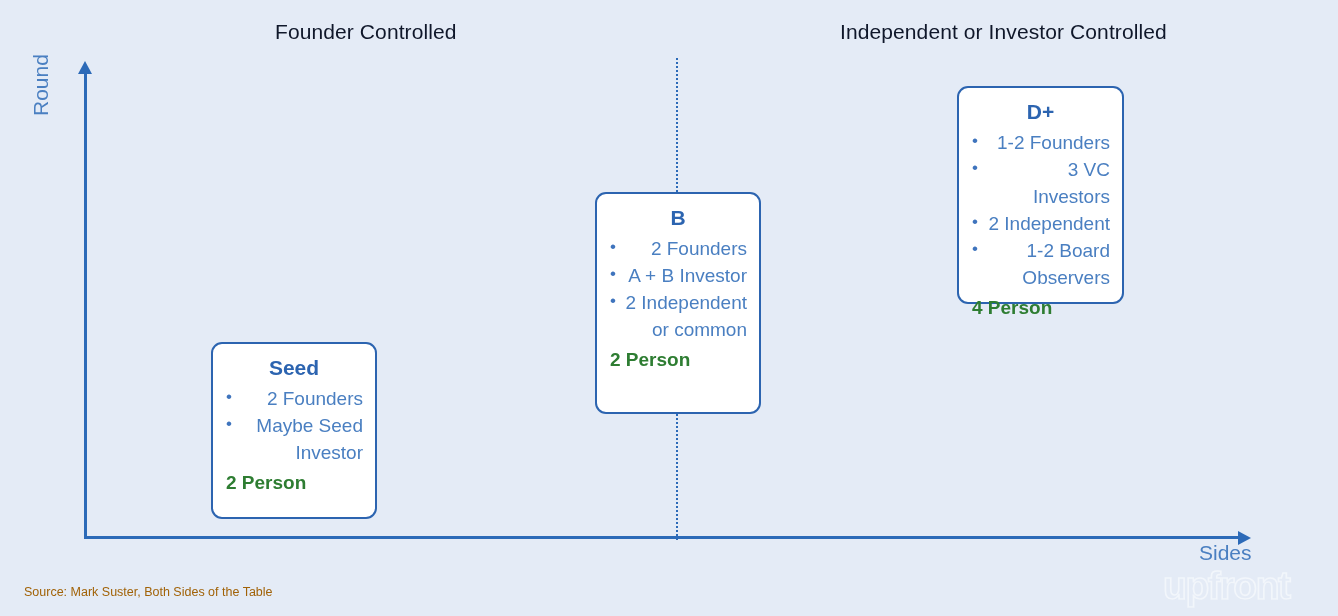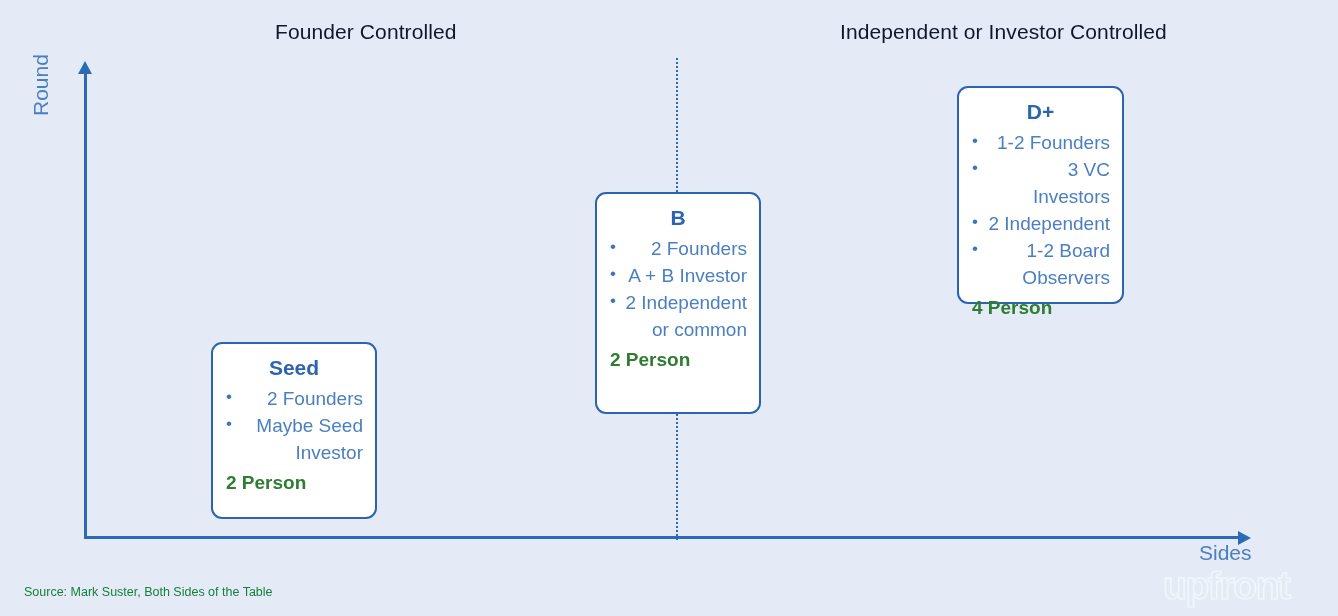--- a/index.html
+++ b/index.html
@@ -156,21 +156,21 @@
   #box-seed { left: 211px; top: 331px; width: 166px; height: 177px; margin-top: 11px; }
   #box-b    { left: 595px; top: 192px; width: 166px; height: 222px; }
   #box-d    { left: 957px; top: 86px;  width: 167px; height: 218px; }
 
   
   #source-note {
     position: absolute;
     left: 24px;
     top: 585px;
     font-size: 12.5px;
-    color: #15803d;
+    color: #a16207;
     white-space: nowrap;
   }
   #logo-upfront {
     position: absolute;
     left: 1163px;
     top: 566px;
     font-size: 39px;
     font-weight: bold;
     letter-spacing: -1.4px;
     color: #e4ebf6;

